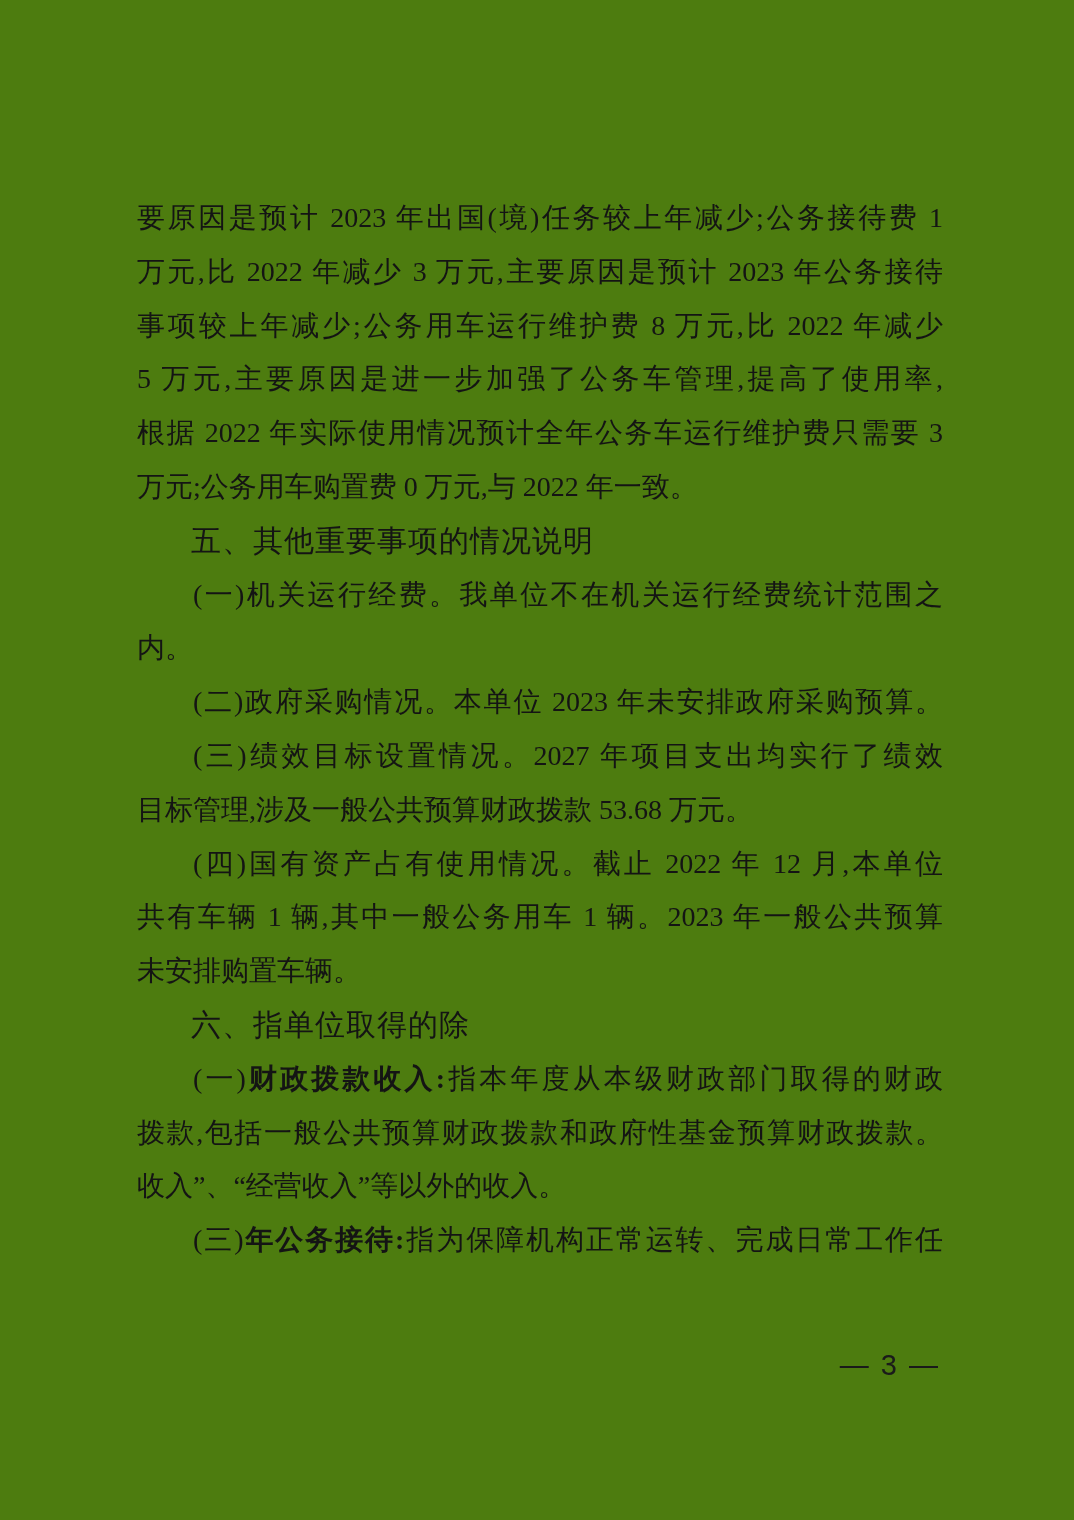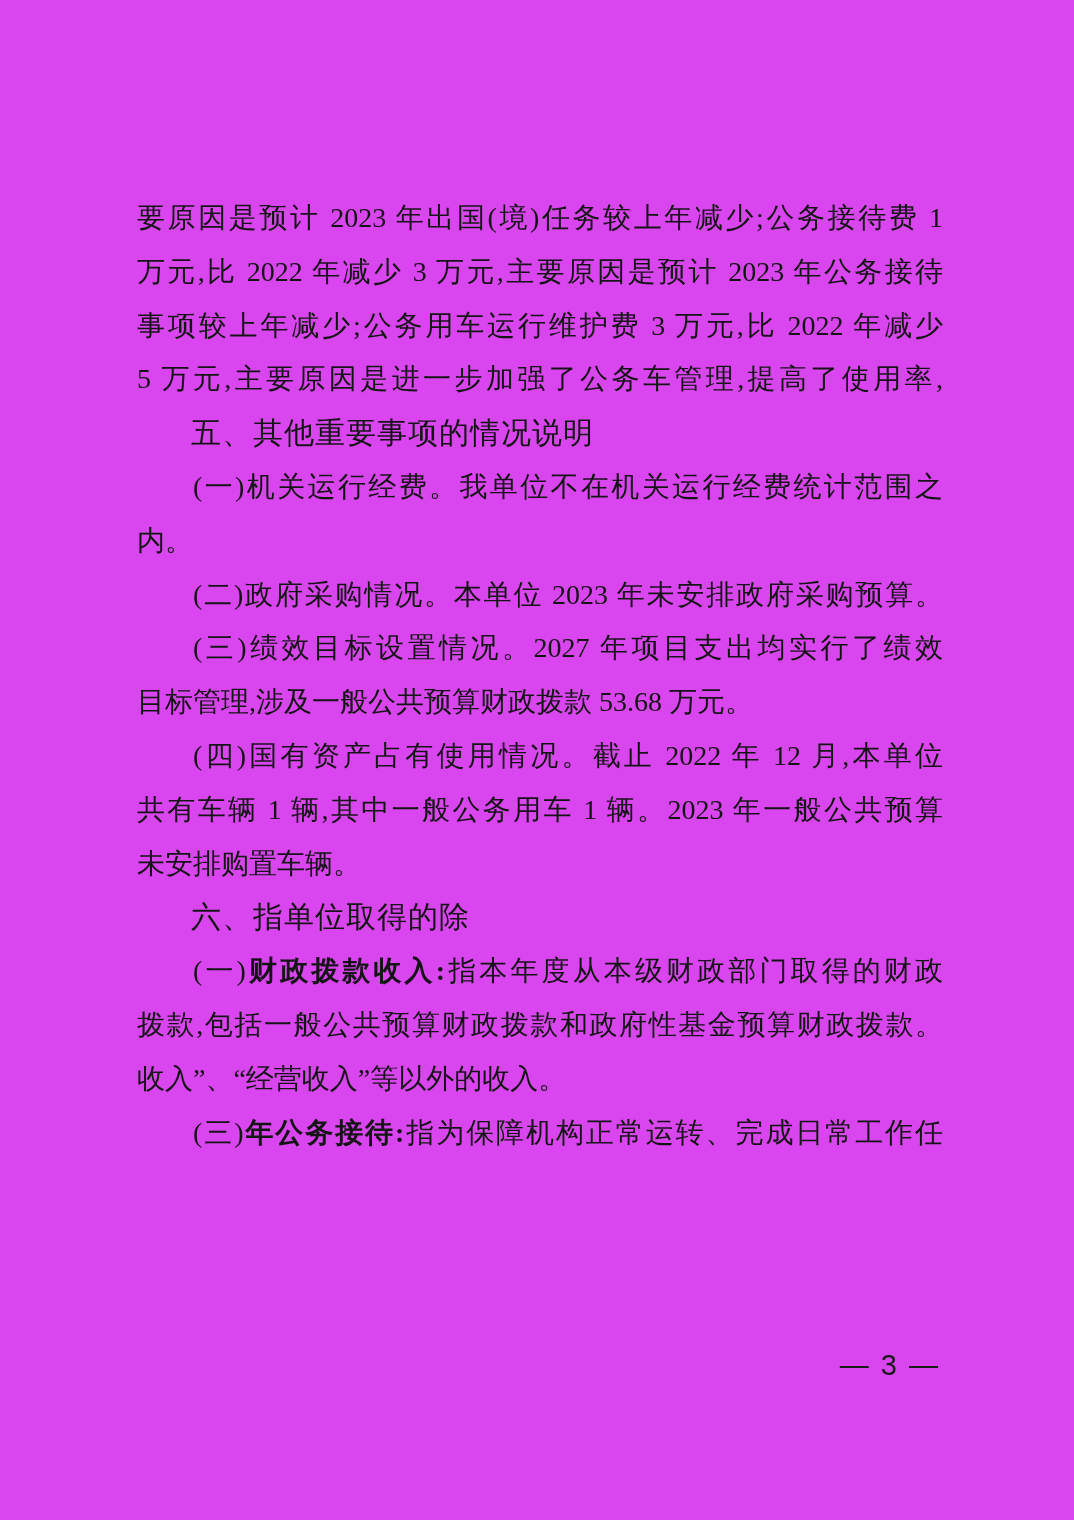--- a/index.html
+++ b/index.html
@@ -1,21 +1,21 @@
 <!DOCTYPE html>
 <html><head>
 <meta charset="utf-8">
 <style>
   html,body{margin:0;padding:0;}
   body{
     width:1074px;height:1520px;background:#ffffff;position:relative;
     font-family:"Liberation Serif","DejaVu Serif",serif;color:#141414;
     overflow:hidden;
   }
-  .page{position:absolute;inset:0;background:#d946ef;}
+  .page{position:absolute;inset:0;background:#4d7c0f;}
   .textblock{position:absolute;left:137px;top:191px;width:806px;}
   .line{
     font-size:28px;line-height:53.8px;height:53.8px;
     text-align:justify;text-align-last:left;overflow:hidden;
     white-space:normal;
   }
   .line.just{text-align-last:justify;}
   .line.indent{text-indent:2em;}
   .heading{
     font-family:"Liberation Sans","DejaVu Sans",sans-serif;
@@ -30,22 +30,24 @@
   }
 </style>
 </head>
 <body>
 
 <div class="page">
   <div class="textblock">
 
     <div class="line just">要原因是预计 2023 年出国(境)任务较上年减少;公务接待费 1</div>
     <div class="line just">万元,比 2022 年减少 3 万元,主要原因是预计 2023 年公务接待</div>
-    <div class="line just">事项较上年减少;公务用车运行维护费 3 万元,比 2022 年减少</div>
+    <div class="line just">事项较上年减少;公务用车运行维护费 8 万元,比 2022 年减少</div>
     <div class="line just">5 万元,主要原因是进一步加强了公务车管理,提高了使用率,</div>
+    <div class="line just">根据 2022 年实际使用情况预计全年公务车运行维护费只需要 3</div>
+    <div class="line">万元;公务用车购置费 0 万元,与 2022 年一致。</div>
 
     <div class="heading">五、其他重要事项的情况说明</div>
 
     <div class="line just indent">(一)机关运行经费。我单位不在机关运行经费统计范围之</div>
     <div class="line">内。</div>
 
     <div class="line just indent">(二)政府采购情况。本单位 2023 年未安排政府采购预算。</div>
 
     <div class="line just indent">(三)绩效目标设置情况。2027 年项目支出均实行了绩效</div>
     <div class="line">目标管理,涉及一般公共预算财政拨款 53.68 万元。</div>

